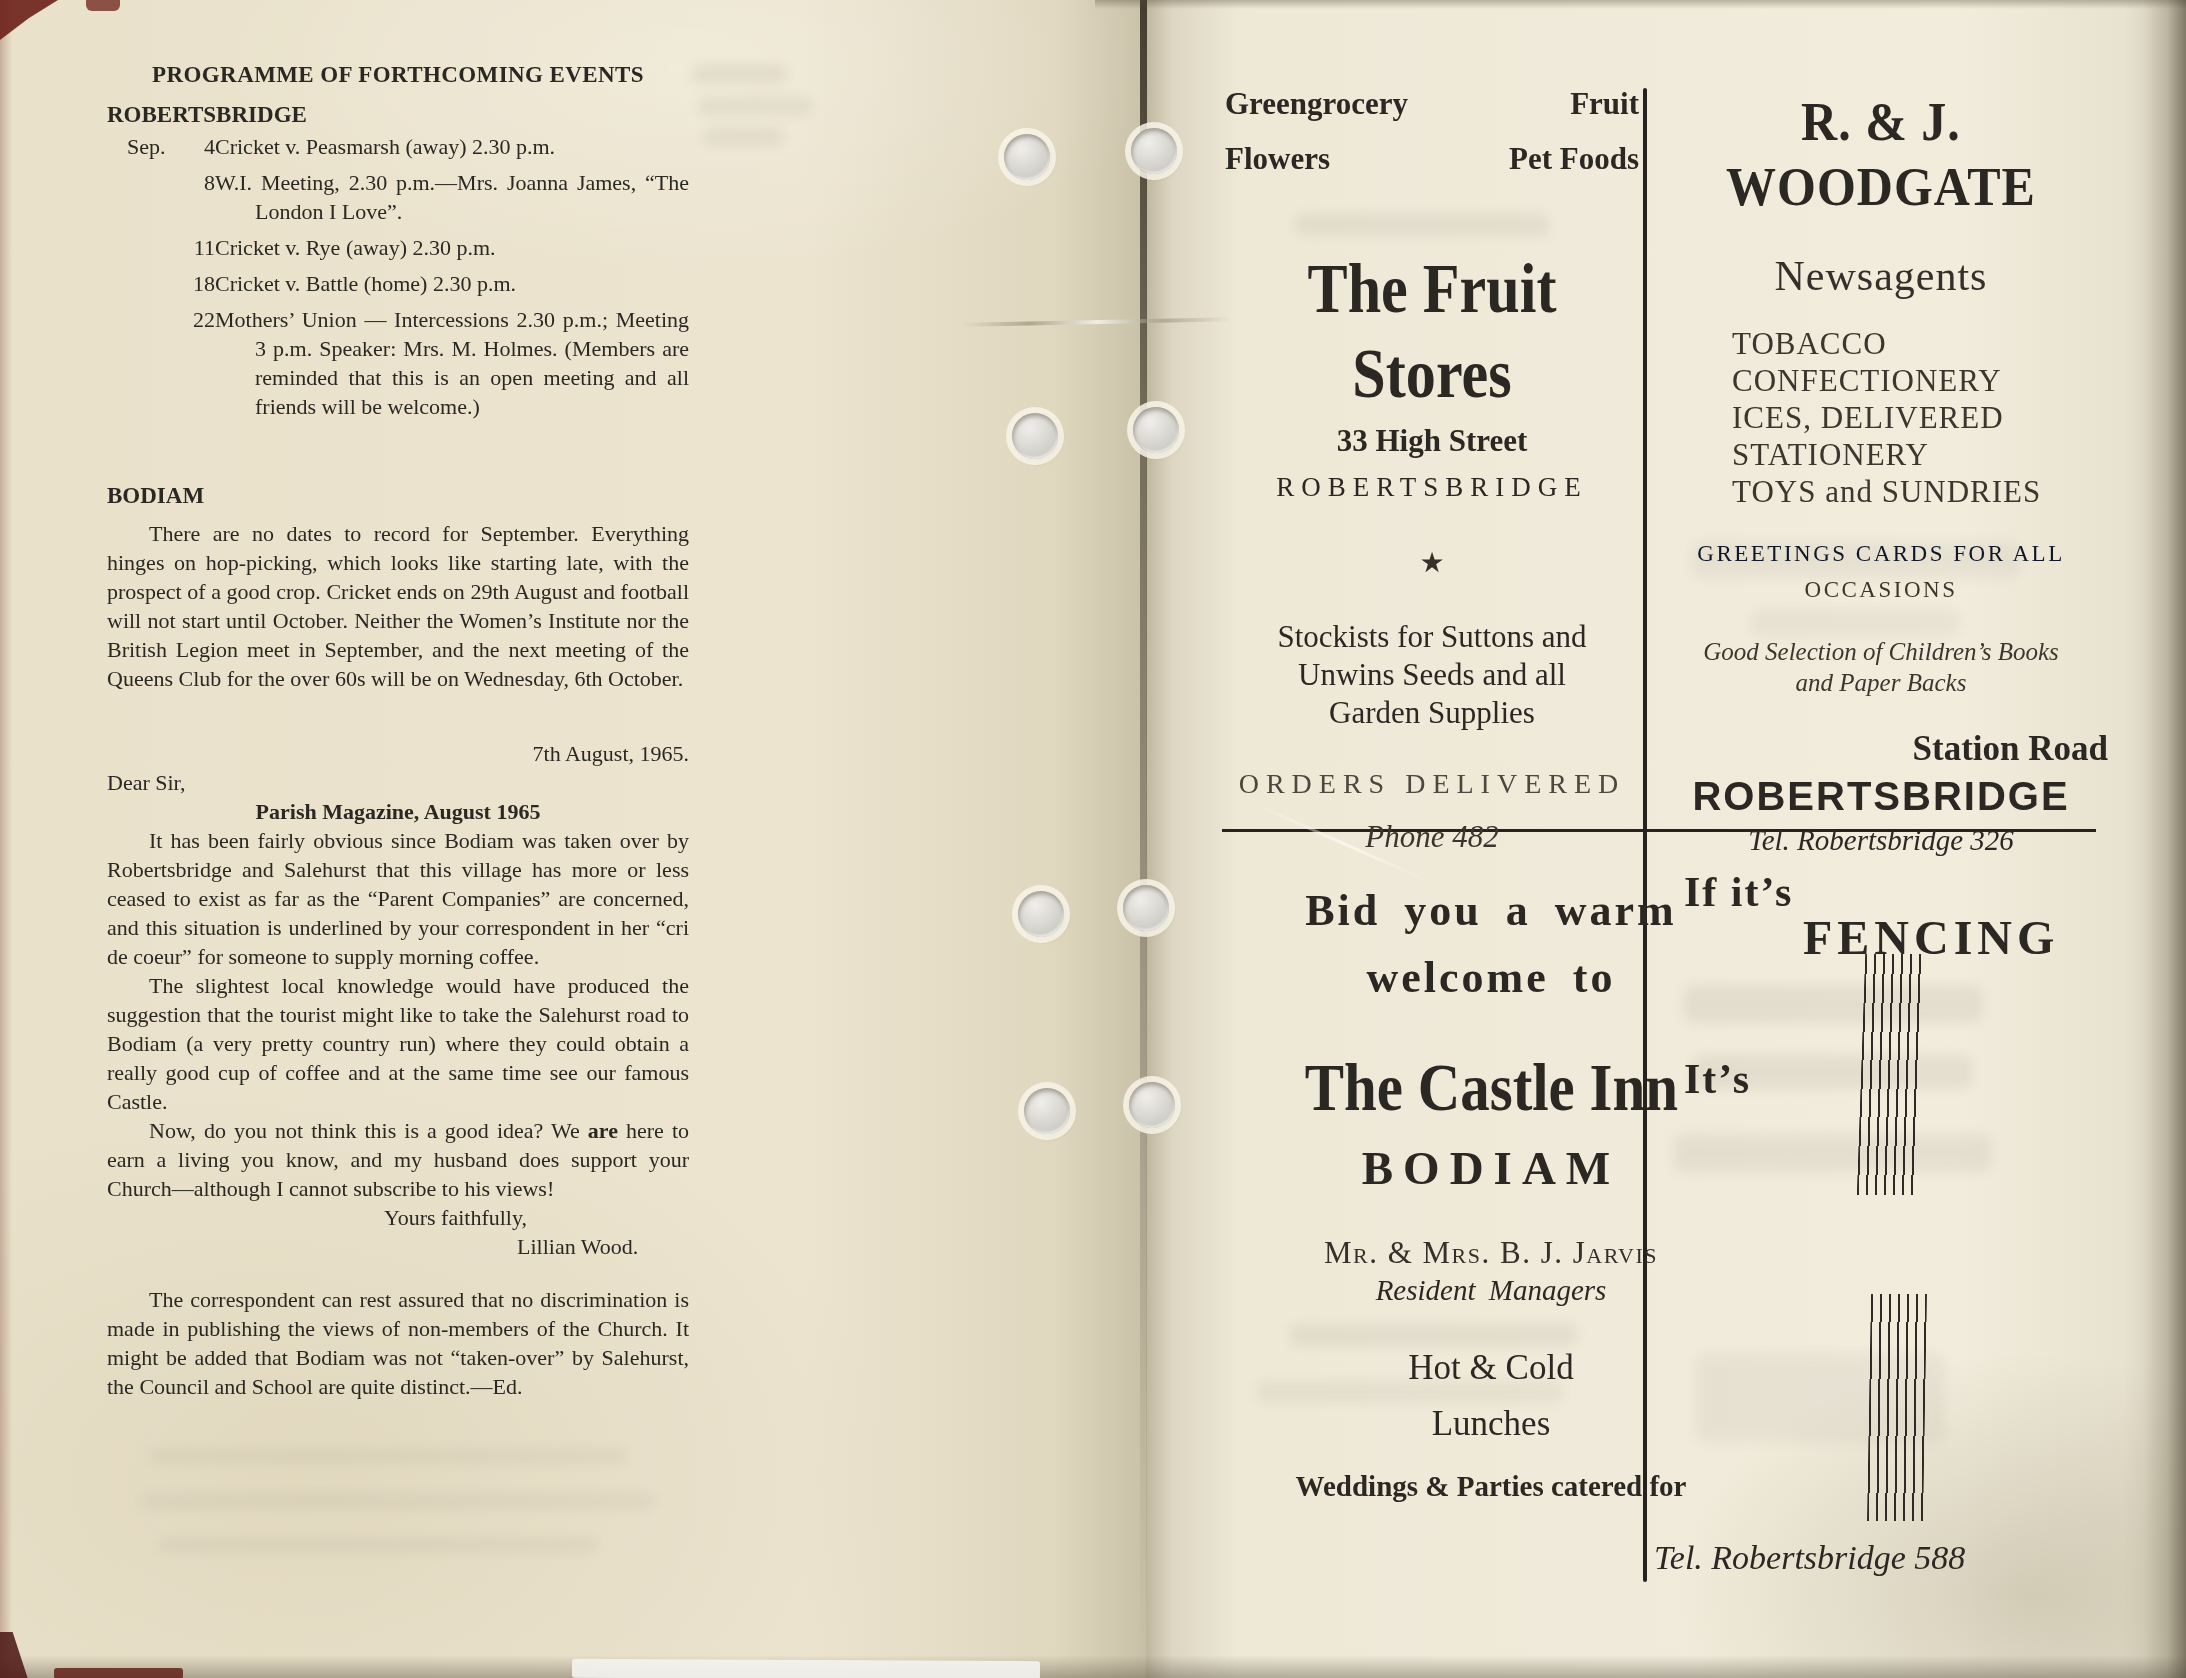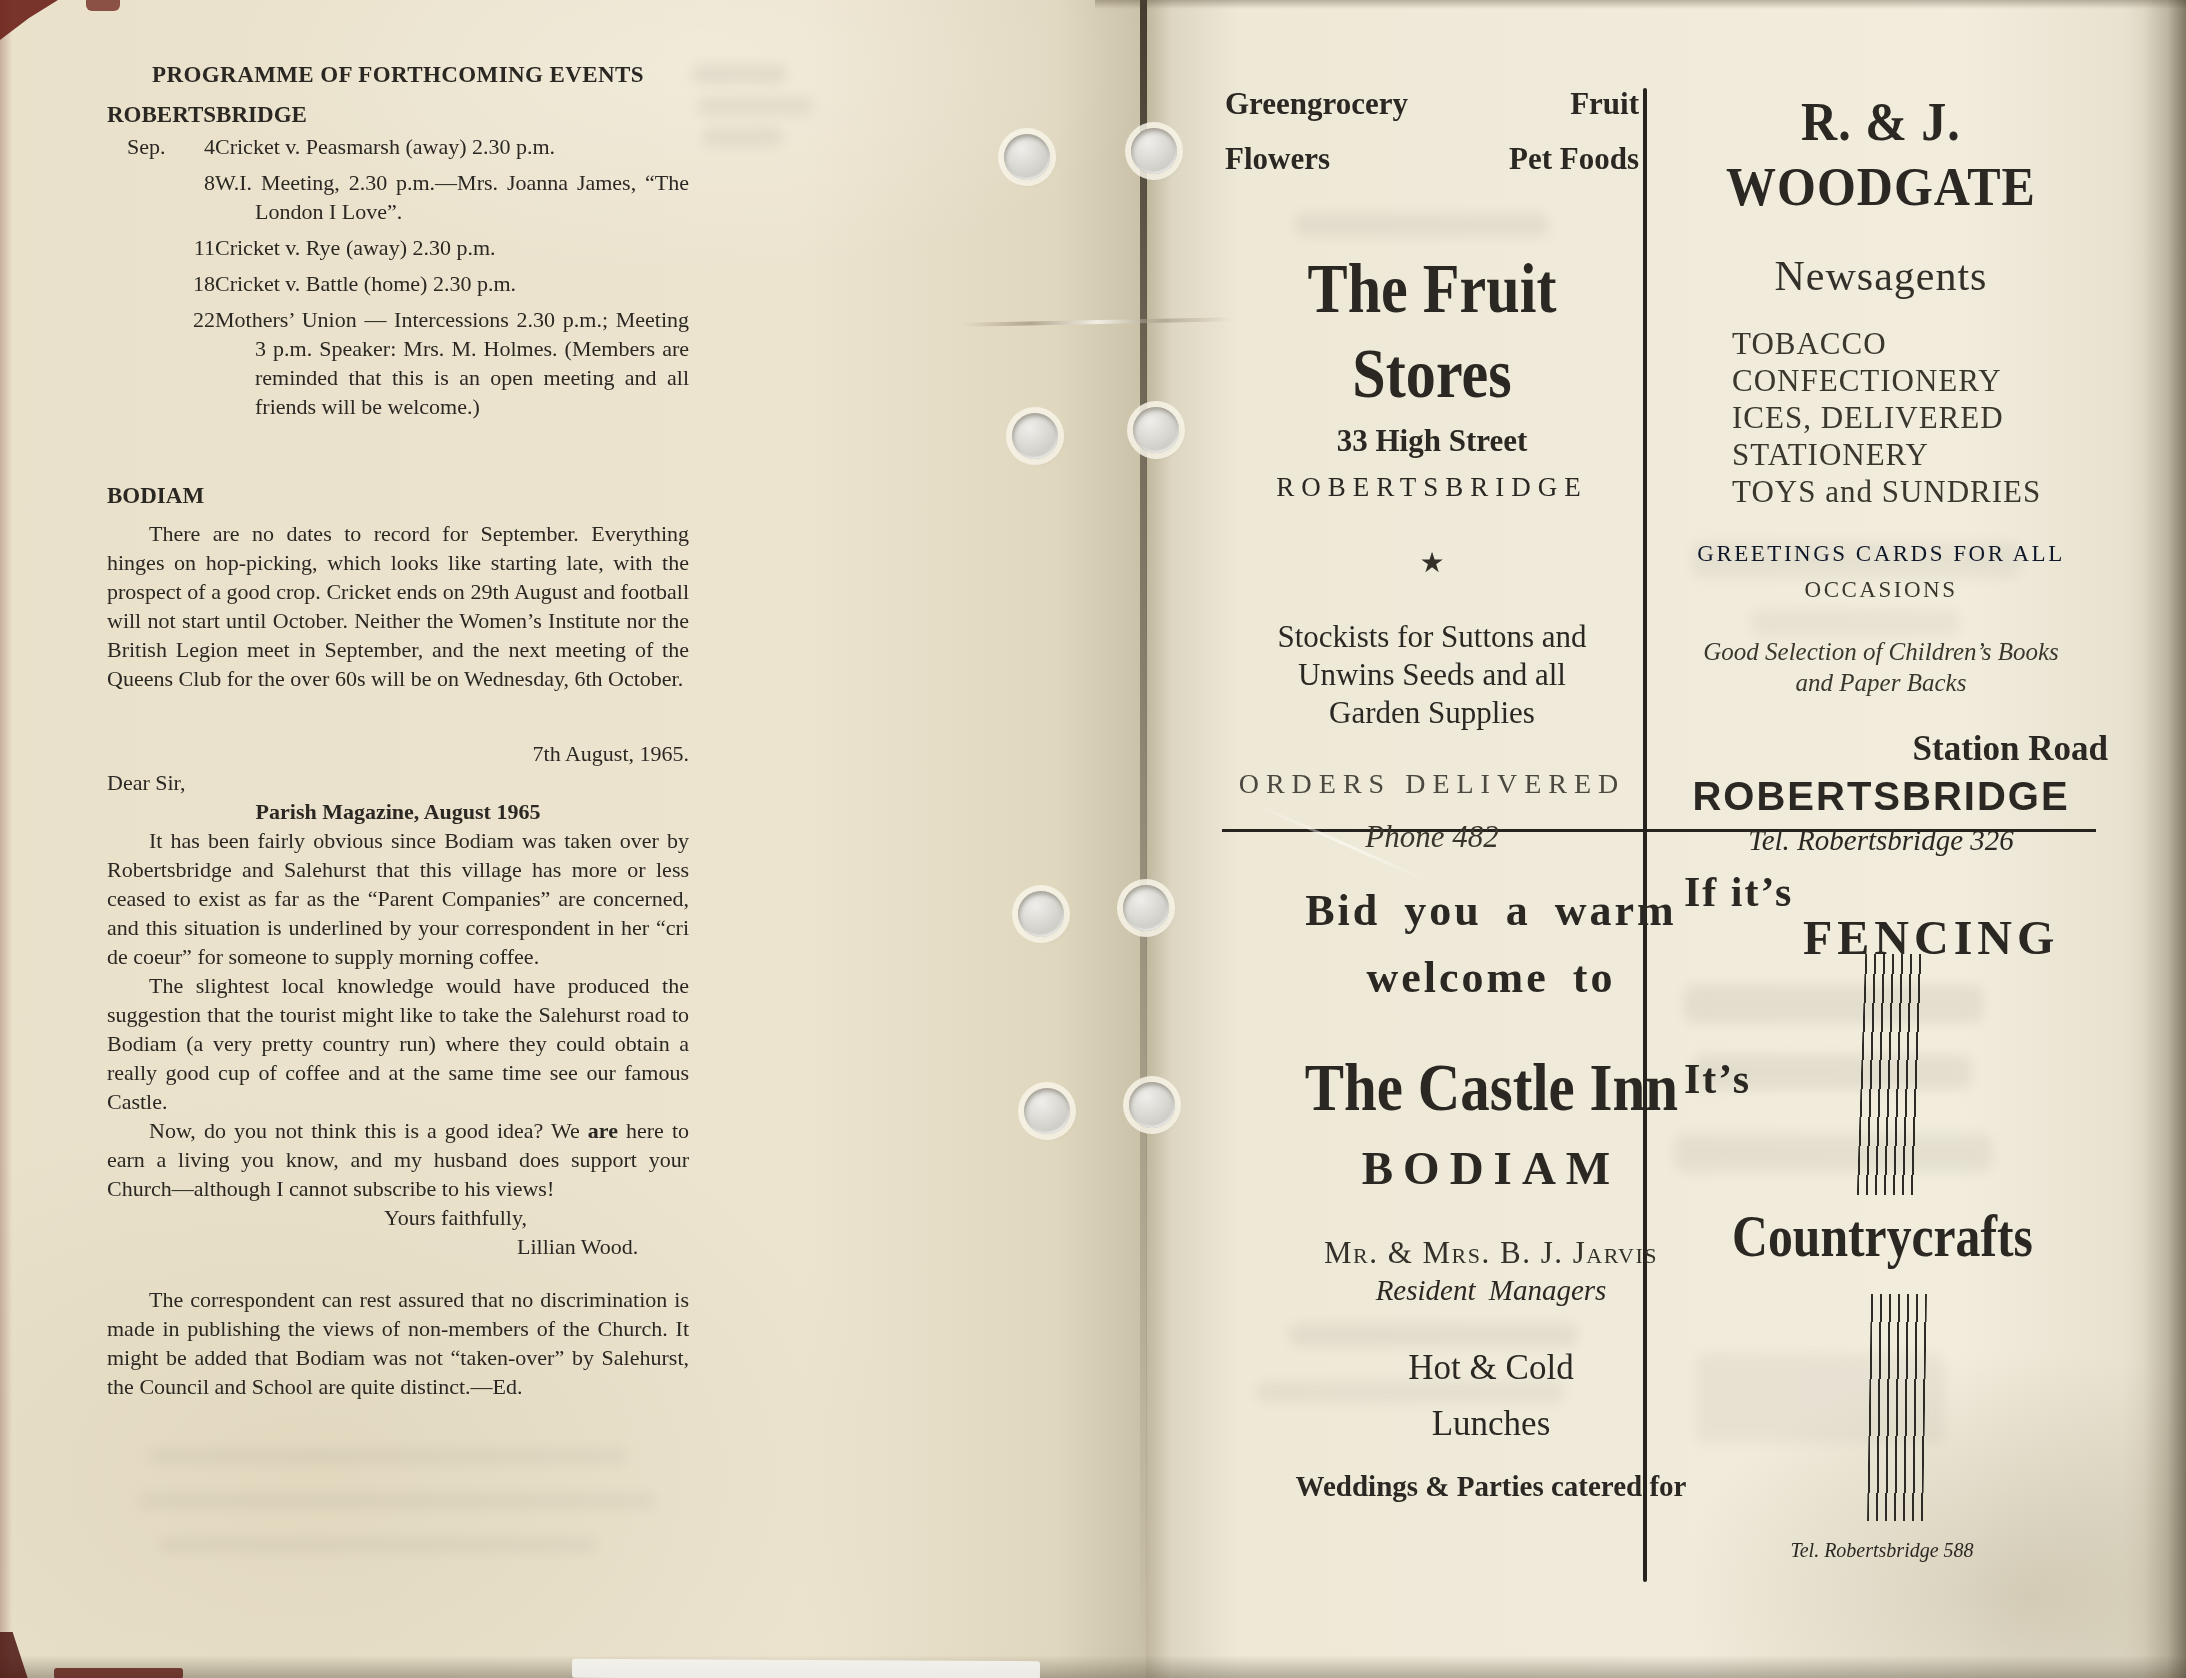--- a/index.html
+++ b/index.html
@@ -99,21 +99,21 @@
   .ci-foot{margin-top:23px;font-weight:bold;font-size:29px;line-height:38px;}
   #ad-cc{left:1654px;top:856px;width:456px;height:726px;}
   .cc-ifits{position:absolute;left:30px;top:12px;font-weight:bold;font-size:42px;letter-spacing:2px;}
   .cc-fencing{position:absolute;left:149px;top:54px;font-weight:bold;font-size:48px;letter-spacing:5px;}
   .cc-its{position:absolute;left:30px;top:199px;font-weight:bold;font-size:42px;letter-spacing:2px;}
   .cc-lines{position:absolute;background:repeating-linear-gradient(90deg,#2e2b26 0px,#2e2b26 2px,transparent 2px,transparent 9px);}
   .cc-lines1{left:207px;top:98px;width:62px;height:241px;transform:skewX(-2deg);}
   .cc-lines2{left:215px;top:438px;width:56px;height:227px;transform:skewX(-1deg);}
   .cc-name{position:absolute;left:0;top:350px;width:100%;text-align:center;font-weight:bold;font-size:54px;}
   .cc-name span{display:inline-block;transform:scale(.92,1.08);}
-  .cc-phone{position:absolute;left:0;top:683px;width:100%;text-align:center;font-style:italic;font-size:20px;}
+  .cc-phone{position:absolute;left:0;top:683px;width:100%;text-align:left;font-style:italic;font-size:34px;}
 </style>
 </head>
 <body>
 
 <div id="scan">
 
   <div class="page" id="page-left"></div>
   <div class="page" id="page-right"></div>
 
   <div class="ghost" style="left:691px;top:64px;width:96px;height:20px;opacity:.08;"></div>
@@ -234,21 +234,20 @@
     <div class="ci-svc1">Hot &amp; Cold</div>
     <div class="ci-svc">Lunches</div>
     <div class="ci-foot">Weddings &amp; Parties catered for</div>
   </div>
 
   <div class="ad" id="ad-cc">
     <div class="cc-ifits">If it’s</div>
     <div class="cc-fencing">FENCING</div>
     <div class="cc-lines cc-lines1"></div>
     <div class="cc-its">It’s</div>
-    <div class="cc-name"><span>Countrycrafts</span></div>
     <div class="cc-lines cc-lines2"></div>
     <div class="cc-phone">Tel. Robertsbridge 588</div>
   </div>
 
   <div class="fold"></div>
   <div class="crease"></div>
   <div class="crease2"></div>
   <div class="edge-top-right"></div>
   <div class="edge-right"></div>
   <div class="edge-bottom"></div>

